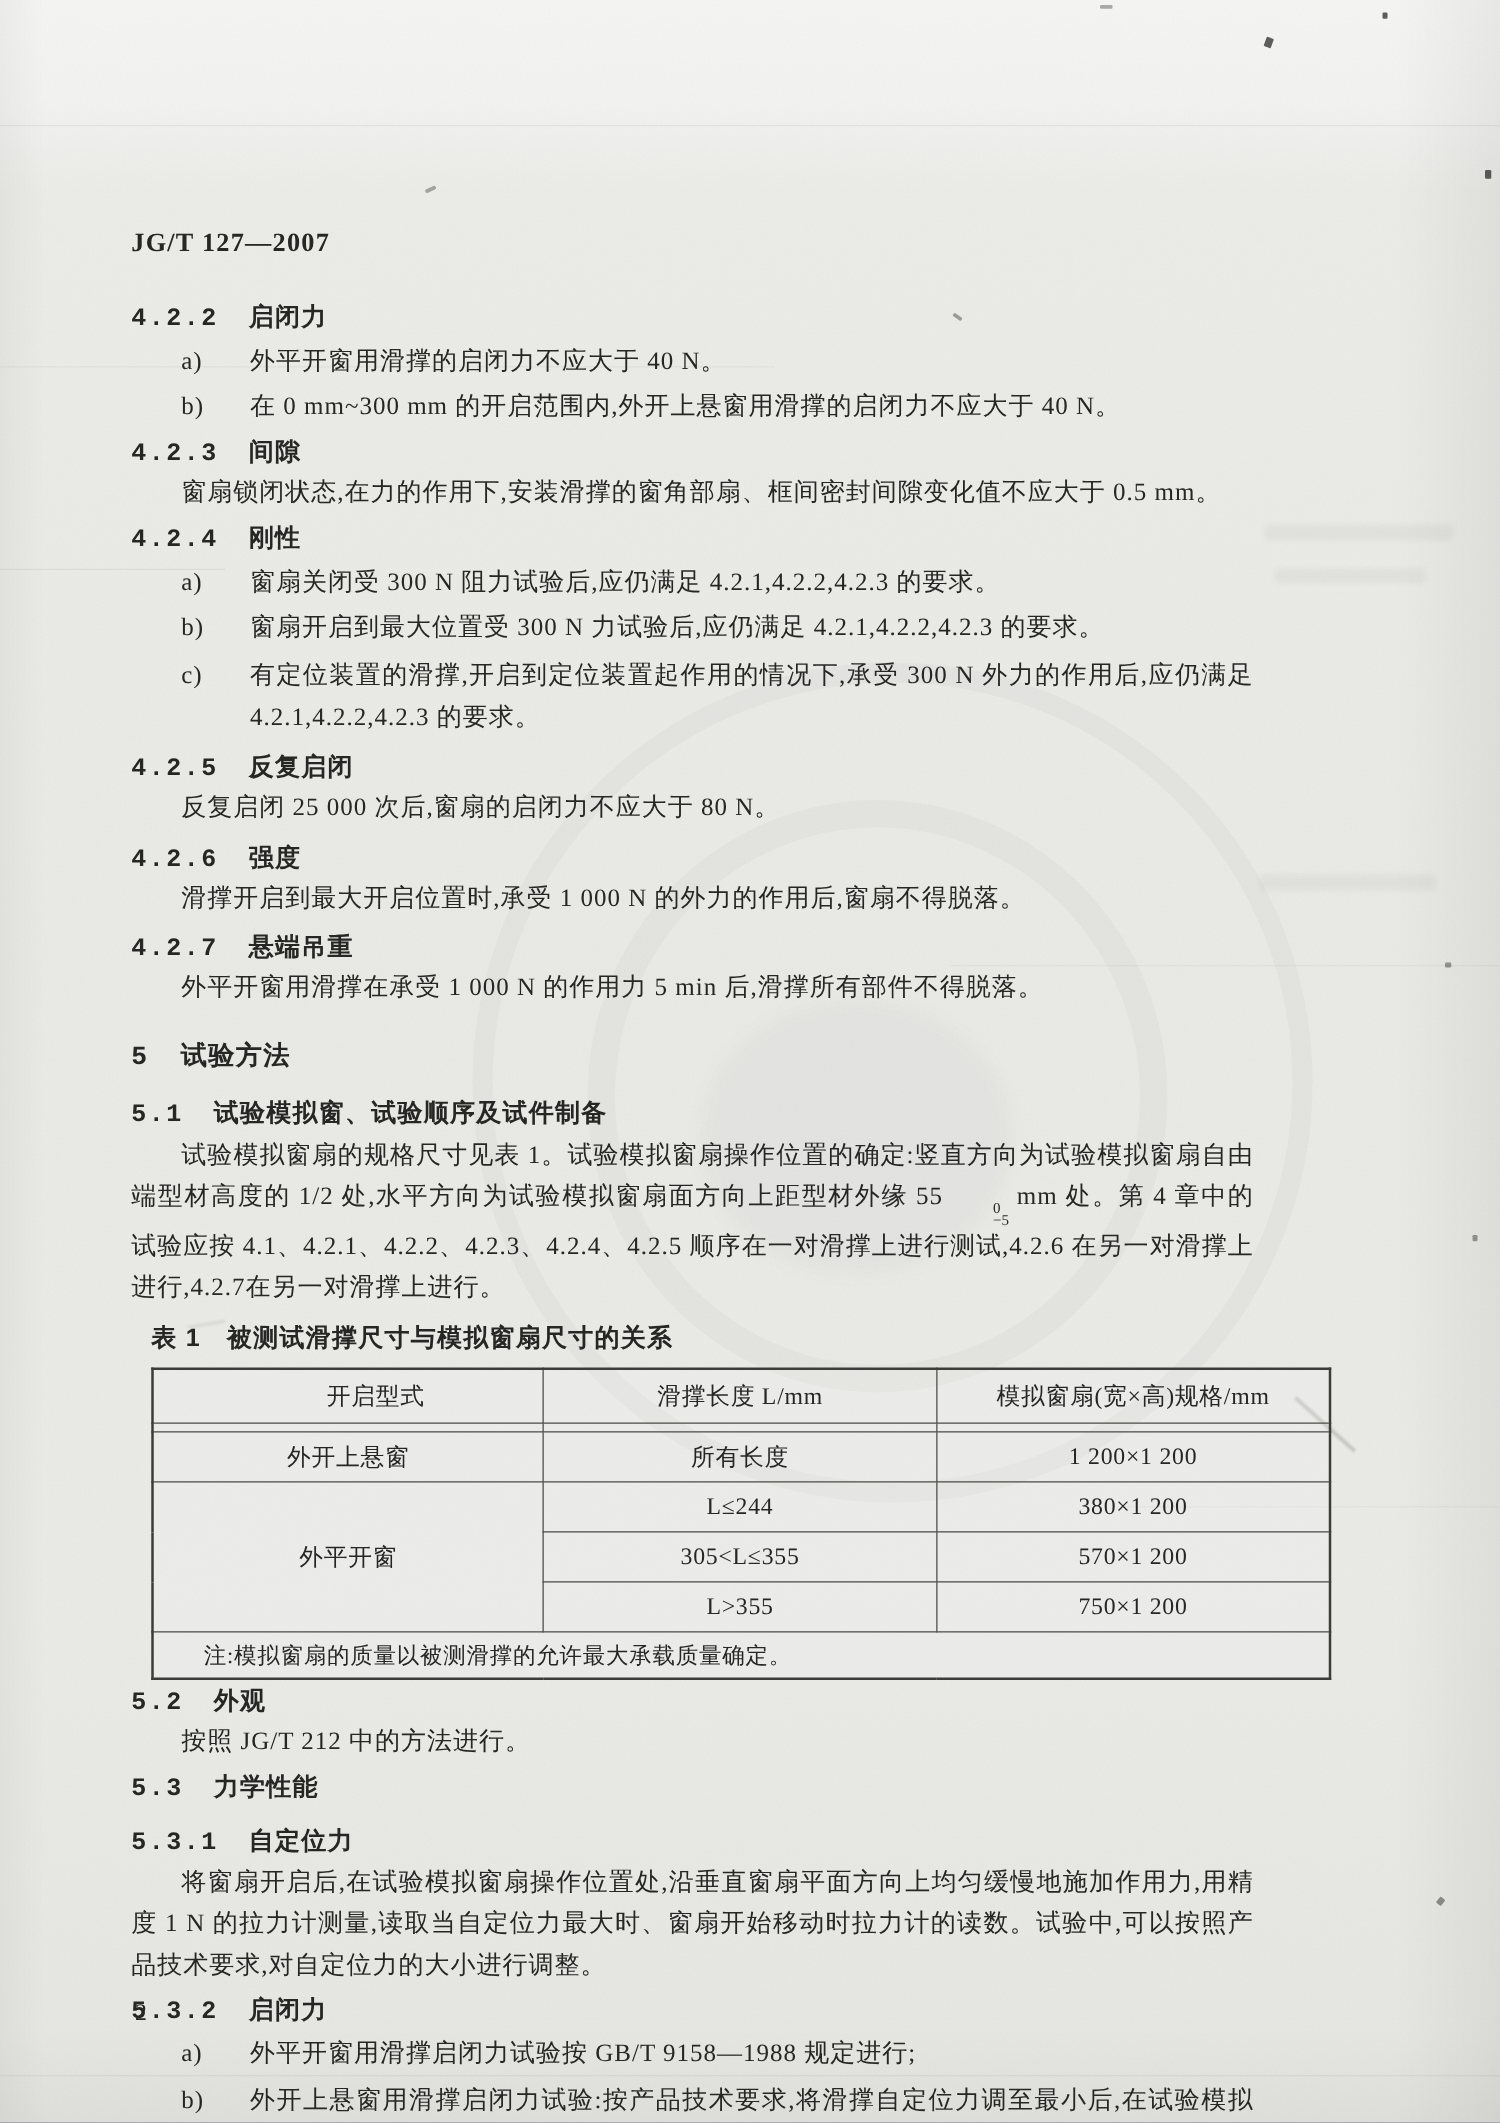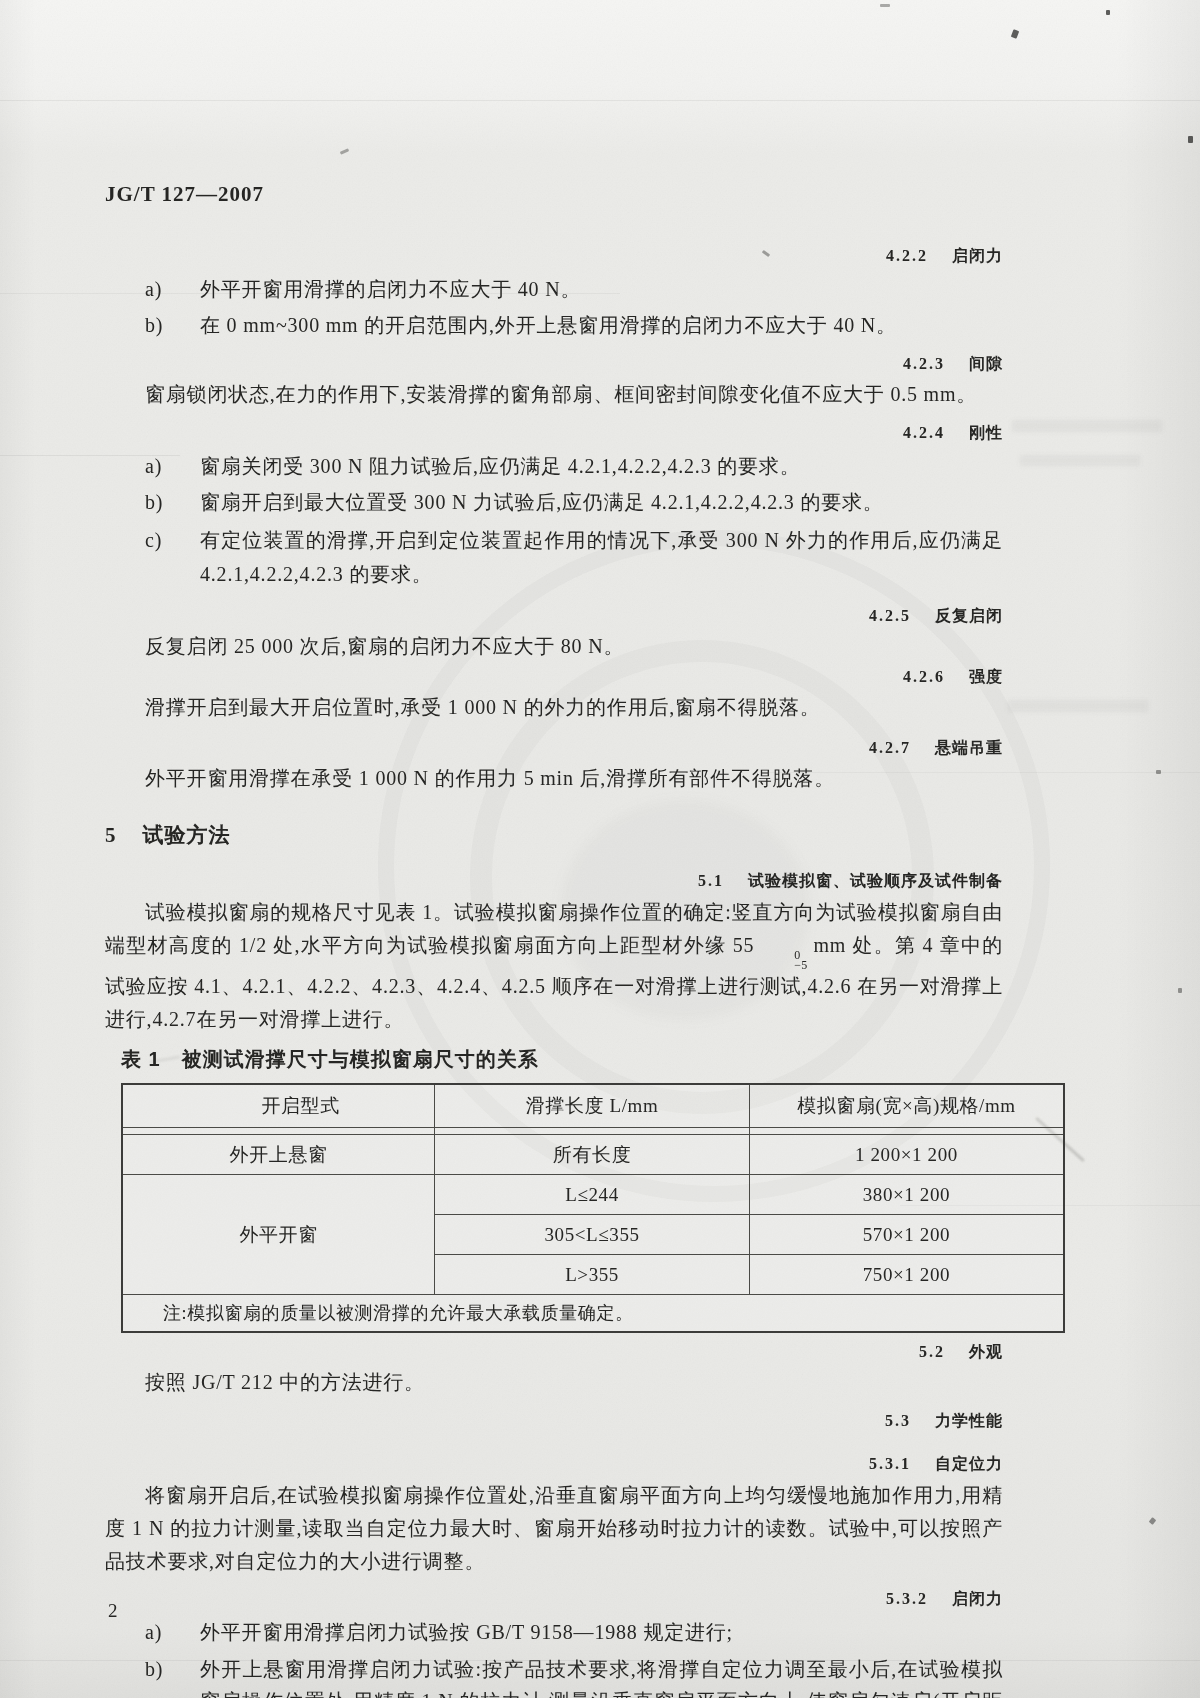--- a/index.html
+++ b/index.html
@@ -26,24 +26,24 @@
   .ghost    { position:absolute; background:rgba(60,60,58,0.05); filter:blur(2px); }
 
   .scan-line { position:absolute; height:1px; background:rgba(40,40,40,0.07); }
   .speck { position:absolute; background:rgba(35,35,33,0.72); border-radius:1px; }
   .smudge { position:absolute; background:rgba(70,70,66,0.22); filter:blur(1px); }
 
   .content { position:absolute; left:105px; top:182px; width:898px; }
 
   .doc-number { font-size:21px; font-weight:bold; letter-spacing:1px; margin:0; }
 
-  .h3 { font-family:Liberation Serif, serif; font-weight:bold;
-        font-size:16px; line-height:26px; letter-spacing:1px;text-align:right; }
+  .h3 { font-family:Liberation Mono, monospace; font-weight:bold;
+        font-size:20px; line-height:26px; letter-spacing:1px; }
   .h3 .hnum { margin-right:24px; letter-spacing:2px; }
-  .h1 { font-family:Liberation Serif, serif; font-weight:bold;
+  .h1 { font-family:Liberation Mono, monospace; font-weight:bold;
         font-size:21px; line-height:30px; letter-spacing:1px; }
   .h1 .hnum { margin-right:26px; }
 
   .para { margin:2px 0 0 0; text-indent:2em; line-height:33px; letter-spacing:0.8px;
           text-align:justify; }
   .para.single { line-height:31px; }
 
   .item { position:relative; padding-left:95px; line-height:31px; letter-spacing:0.8px;
           text-align:justify; margin:5px 0 0 0; }
   .item .ilabel { position:absolute; left:40px; top:0; }
@@ -134,21 +134,21 @@
     </div>
     <div class="item" style="line-height:34px;">
       <span class="ilabel">c)</span><span class="itext">有定位装置的滑撑,开启到定位装置起作用的情况下,承受 300 N 外力的作用后,应仍满足 4.2.1,4.2.2,4.2.3 的要求。</span>
     </div>
 
     <div class="h3" style="margin-top:12px;">
       <span class="hnum">4.2.5</span><span class="htitle">反复启闭</span>
     </div>
     <p class="para single">反复启闭 25 000 次后,窗扇的启闭力不应大于 80 N。</p>
 
-    <div class="h3" style="margin-top:2px;">
+    <div class="h3" style="margin-top:14px;">
       <span class="hnum">4.2.6</span><span class="htitle">强度</span>
     </div>
     <p class="para single">滑撑开启到最大开启位置时,承受 1 000 N 的外力的作用后,窗扇不得脱落。</p>
 
     <div class="h3" style="margin-top:12px;">
       <span class="hnum">4.2.7</span><span class="htitle">悬端吊重</span>
     </div>
     <p class="para single">外平开窗用滑撑在承受 1 000 N 的作用力 5 min 后,滑撑所有部件不得脱落。</p>
 
     <div class="h1" style="margin-top:26px;">

